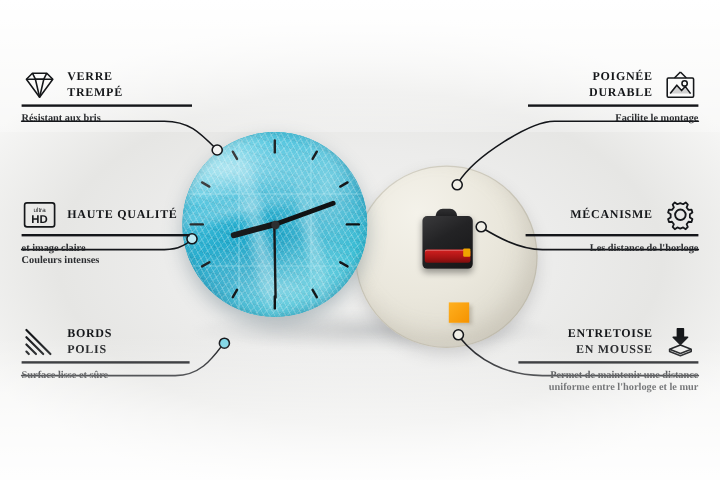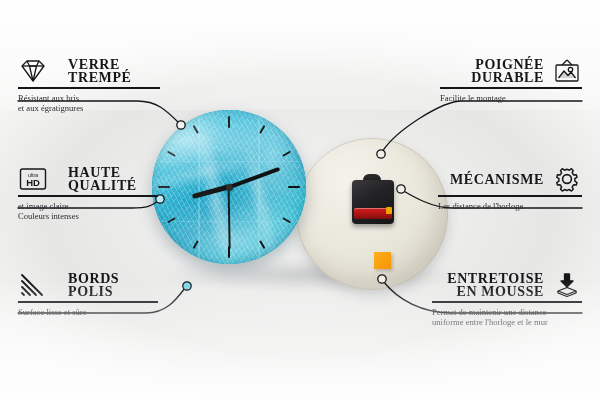--- a/index.html
+++ b/index.html
@@ -123,30 +123,30 @@
   .hand.second{width:1.6px;height:62px;margin-left:-.8px;margin-top:-62px;background:#17191b;transform:rotate(179deg);}
   .cap{position:absolute;left:50%;top:50%;width:7px;height:7px;margin:-3.5px 0 0 -3.5px;border-radius:50%;background:#2a2c2e;box-shadow:0 0 2px rgba(0,0,0,.5);}
 
   
   .callout{position:absolute;}
   .callout .head{display:flex;align-items:center;gap:8px;}
   .callout.left .head{justify-content:flex-start;}
   .callout.right .head{justify-content:flex-end;}
   .title{
     font-family:"Liberation Serif", serif;
-    font-weight:bold;font-size:14px;line-height:13px;
-    letter-spacing:.6px;color:#15171a;text-transform:uppercase;margin-left:12px;
+    font-weight:bold;font-size:10px;line-height:13px;
+    letter-spacing:.6px;color:#15171a;text-transform:uppercase;
   }
   .callout.right .title{text-align:right;}
   .rule{height:1.6px;background:#14161a;margin-top:3px;}
   .desc{
     font-family:"Liberation Serif", serif;
-    font-size:8.6px;line-height:10.6px;color:#2b2d30;margin-top:4px;
-  }
-  .callout.right .desc{text-align:left;}
+    font-size:8.6px;line-height:10.6px;color:#2b2d30;margin-top:4px;font-weight:bold;
+  }
+  .callout.right .desc{text-align:right;}
   .icon{flex:0 0 auto;display:block;}
 
   svg.connectors{position:absolute;left:0;top:0;width:600px;height:400px;pointer-events:none;}
 </style>
 </head>
 <body>
 
 <div id="stage">
 
   <div class="topglow"></div>
@@ -231,21 +231,20 @@
         </g>
       </svg>
       <div>
         <div class="title">VERRE</div>
         <div class="title">TREMPÉ</div>
       </div>
     </div>
     <div class="rule"></div>
     <div class="desc">
       <div>Résistant aux bris</div>
-      <div>et aux égratignures</div>
     </div>
   </div>
 
   <div class="callout left" style="left:18px;top:166px;width:140px;">
     <div class="head">
       <svg class="icon" width="30" height="26" viewBox="0 0 30 26">
         <rect x="2.5" y="3" width="25" height="20" rx="2" fill="none" stroke="#15171a" stroke-width="1.4"></rect>
         <text x="15" y="11" font-family="Liberation Sans, sans-serif" font-size="5.2" text-anchor="middle" fill="#15171a">ultra</text>
         <text x="15" y="20" font-family="Liberation Sans, sans-serif" font-size="9.5" font-weight="bold" text-anchor="middle" fill="#15171a">HD</text>
       </svg>

